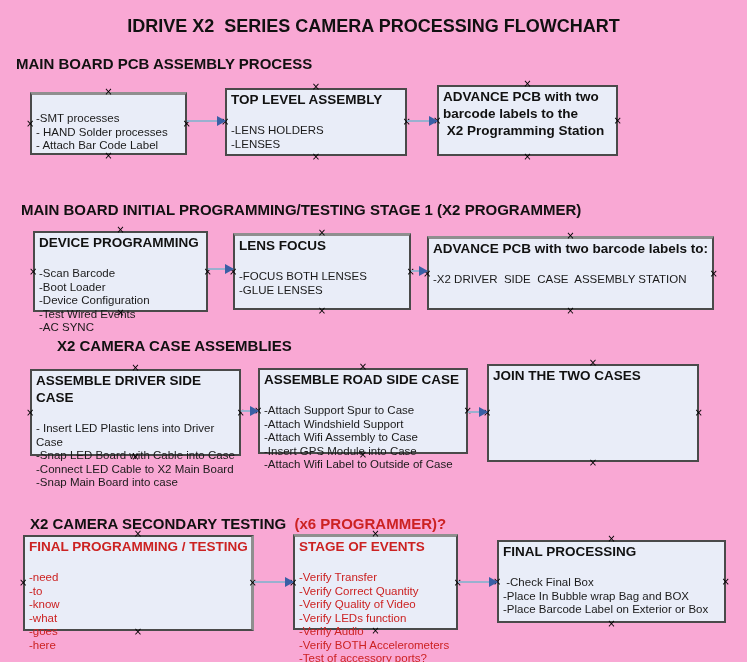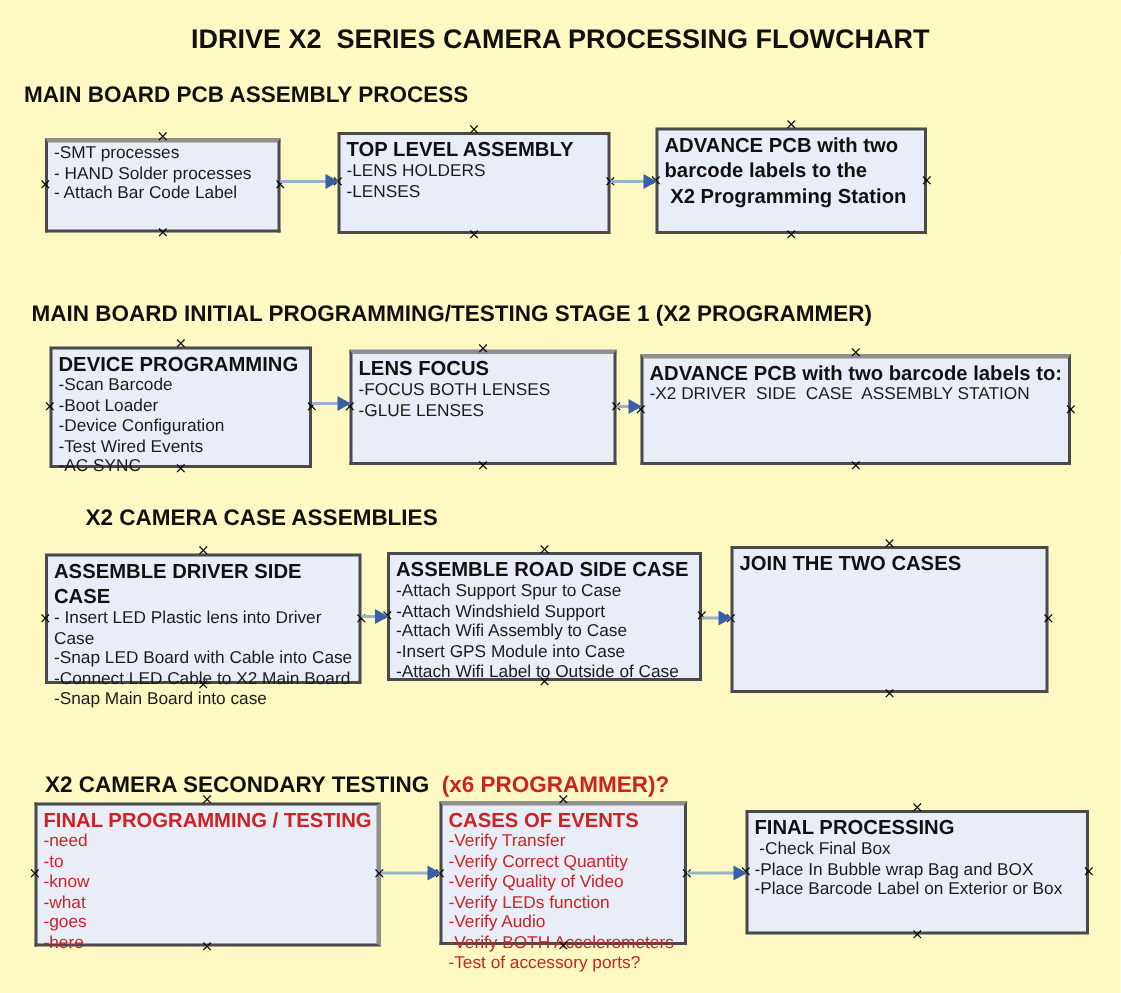--- a/index.html
+++ b/index.html
@@ -1,19 +1,19 @@
 <!DOCTYPE html>
 <html><head>
 <meta charset="utf-8">
 <style>
   html,body{margin:0;padding:0;background:#ffffff;}
   #canvas{
     position:relative;
     width:747px;height:662px;
-    background:#fef9c3;
+    background:#f9a8d4;
     font-family:"Liberation Sans", sans-serif;
     color:#1a1a1a;
     overflow:hidden;
   }
   .page-title{
     position:absolute;left:0;top:16px;width:747px;
     text-align:center;font-weight:bold;font-size:18px;
     white-space:pre-wrap;color:#111;
   }
   .heading{
@@ -31,20 +31,21 @@
     background:#e9edf8;border:2px solid #4a4a4a;
     padding:1px 3px 0 4px;
   }
   .box-title{
     font-weight:bold;font-size:13.5px;line-height:17px;
     white-space:pre-wrap;color:#111;
   }
   .box-body{
     font-size:11.5px;line-height:13.5px;white-space:pre-wrap;
     color:#1a1a1a;
+    margin-top:16px;
   }
   .box.red-box .box-title,.box.red-box .box-body{color:#cc2222;}
 
   
   .s0b0{left:30px; top:92px; width:157px;height:63px;border-top:3px solid #8f8f8f;}
   .s0b1{left:225px;top:88px; width:182px;height:68px;}
   .s0b2{left:437px;top:85px; width:181px;height:71px;}
   .s1b0{left:33px; top:231px;width:175px;height:81px;}
   .s1b1{left:233px;top:233px;width:178px;height:77px;border-top:3px solid #8f8f8f;}
   .s1b2{left:427px;top:236px;width:287px;height:74px;border-top:3px solid #8f8f8f;}
@@ -189,21 +190,21 @@
 -know
 -what
 -goes
 -here</div>
   <span class="cp cp-t">×</span>
       <span class="cp cp-b">×</span>
       <span class="cp cp-l">×</span>
       <span class="cp cp-r">×</span>
     </div>
   <div class="box s3b1 red-box">
-    <div class="box-title">CASES OF EVENTS</div>
+    <div class="box-title">STAGE OF EVENTS</div>
     <div class="box-body">-Verify Transfer
 -Verify Correct Quantity
 -Verify Quality of Video
 -Verify LEDs function
 -Verify Audio
 -Verify BOTH Accelerometers
 -Test of accessory ports?</div>
   <span class="cp cp-t">×</span>
       <span class="cp cp-b">×</span>
       <span class="cp cp-l">×</span>

